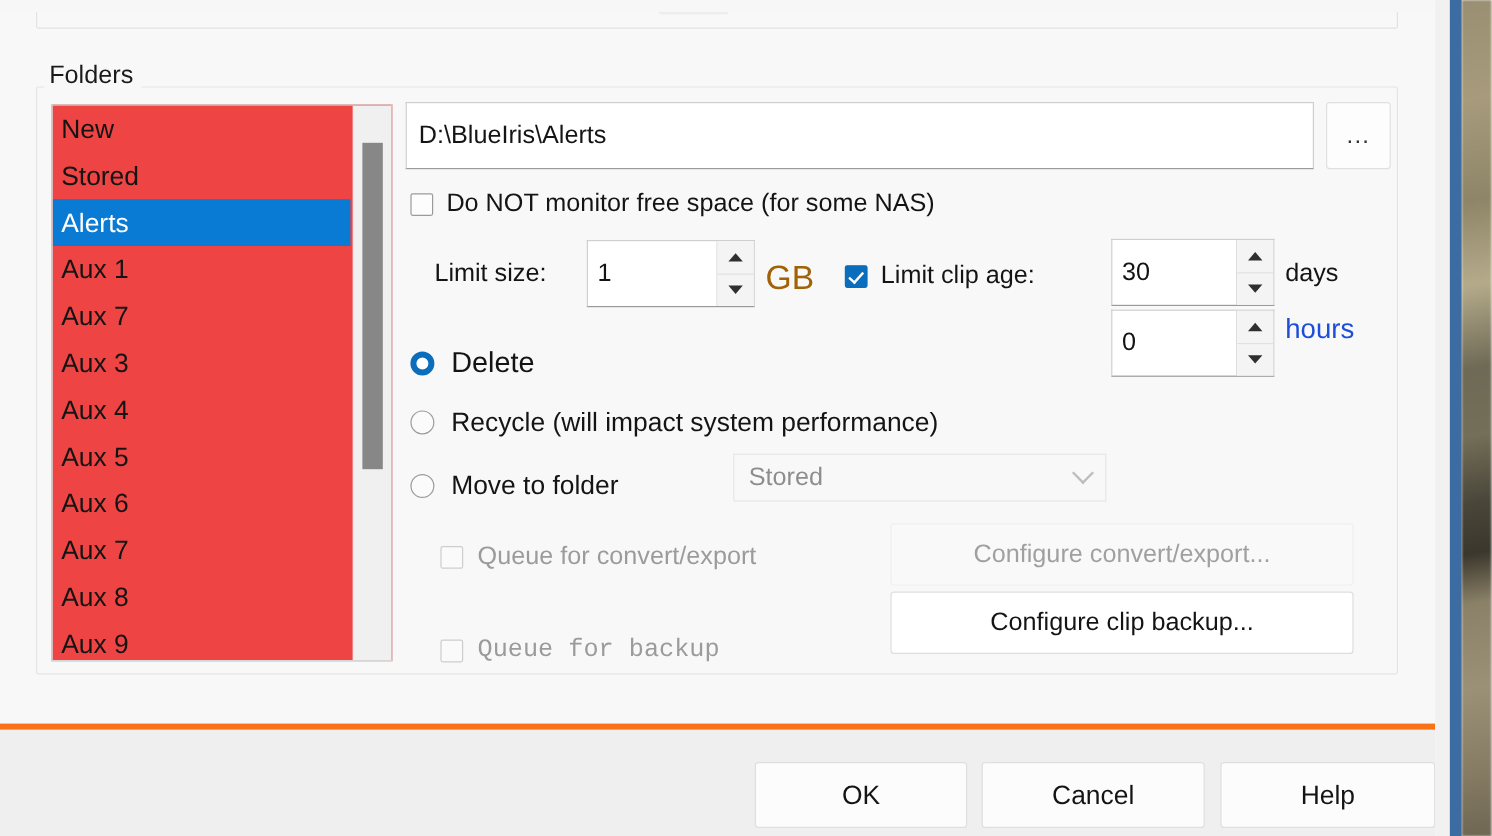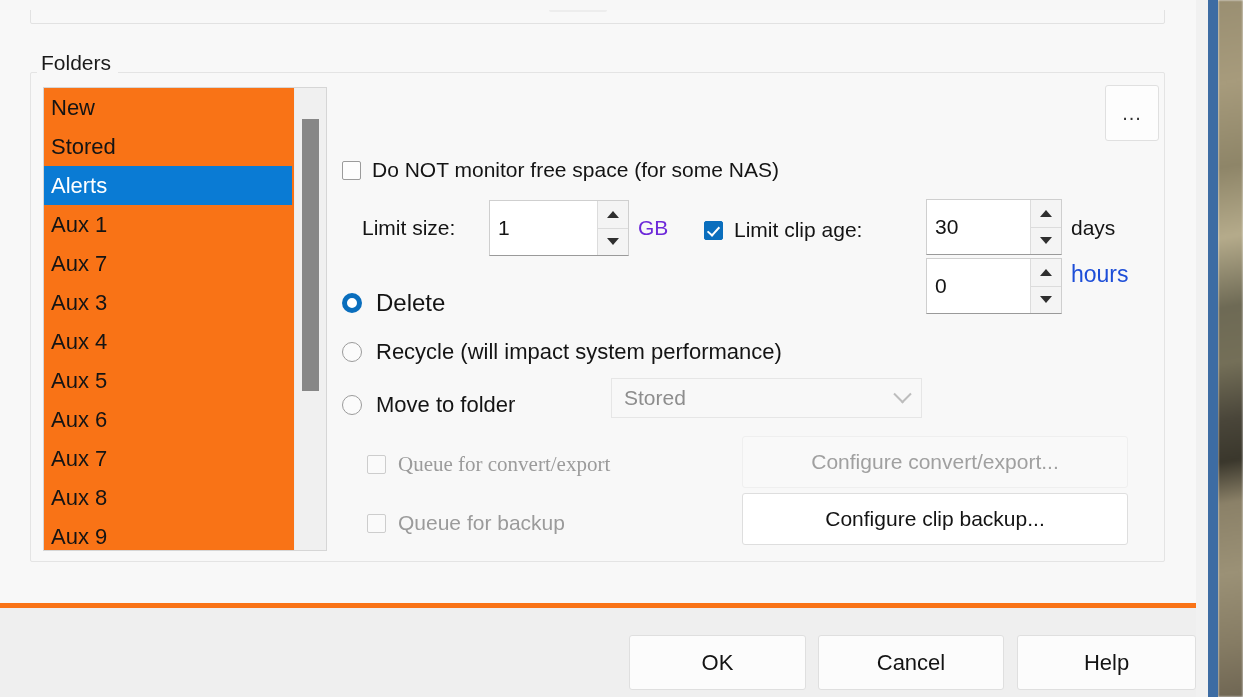--- a/index.html
+++ b/index.html
@@ -106,21 +106,21 @@
     line-height: 28px;
   }
 
   
   #folder-listbox {
     position: absolute;
     left: 43px;
     top: 77px;
     width: 282px;
     height: 462px;
-    background: #f97316;
+    background: #ef4444;
     border: 1px solid #d6d6d6;
     overflow: hidden;
   }
   #folder-list {
     position: absolute;
     left: 0;
     top: 0;
     width: 248px;
     height: 100%;
   }
@@ -311,21 +311,21 @@
     border-bottom: 7px solid #2f2f2f;
   }
   .arr-dn {
     width: 0; height: 0;
     border-left: 6px solid transparent;
     border-right: 6px solid transparent;
     border-top: 7px solid #2f2f2f;
   }
 
   #spin-size { left: 151px; top: 116px; width: 140px; height: 56px; }
-  #gb-unit { position: absolute; left: 300px; top: 132px; font-size: 21px; color: #6d28d9; }
+  #gb-unit { position: absolute; left: 300px; top: 132px; font-size: 28px; color: #a16207; }
 
   #clipage-row { left: 366px; top: 134px; }
   #clipage-row .lbl { margin-left: 11px; }
 
   #spin-days { left: 588px; top: 115px; width: 136px; height: 56px; }
   #days-unit { position: absolute; left: 733px; top: 132px; font-size: 21px; color: #141414; }
   #spin-hours { left: 588px; top: 174px; width: 136px; height: 56px; }
   #hours-unit { position: absolute; left: 733px; top: 177px; font-size: 23px; color: #1d4ed8; }
 
   
@@ -353,23 +353,23 @@
     justify-content: space-between;
   }
   .chev-dn {
     width: 11px; height: 11px;
     border-right: 2px solid #bdbdbd;
     border-bottom: 2px solid #bdbdbd;
     transform: rotate(45deg) translate(-3px,-3px);
   }
 
   
-  #queue-convert-row { left: 29px; top: 368px; font-family: Liberation Serif, serif; }
+  #queue-convert-row { left: 29px; top: 368px; }
   #queue-convert-row .lbl { margin-left: 12px; }
-  #queue-backup-row { left: 29px; top: 427px; }
+  #queue-backup-row { left: 29px; top: 447px; font-family: Liberation Mono, monospace; }
   #queue-backup-row .lbl { margin-left: 12px; }
 
   .cfg-btn {
     position: absolute;
     box-sizing: border-box;
     display: flex;
     align-items: center;
     justify-content: center;
     font-size: 21px;
     border-radius: 3px;
@@ -450,20 +450,21 @@
         <div class="folder-item">Aux 9</div>
       </div>
     <div id="folder-scrollbar">
       <div id="folder-scroll-thumb"></div>
     </div>
   </div>
 
   <div id="right-pane">
 
     <div id="path-row">
+      <input id="path-input" type="text" value="D:\BlueIris\Alerts" style="">
       <div id="browse-button">...</div>
     </div>
 
     <div class="row" id="nas-row">
       <span class="cbox"></span>
       <span class="lbl">Do NOT monitor free space (for some NAS)</span>
     </div>
 
     <div id="limit-size-label">Limit size:</div>
 

